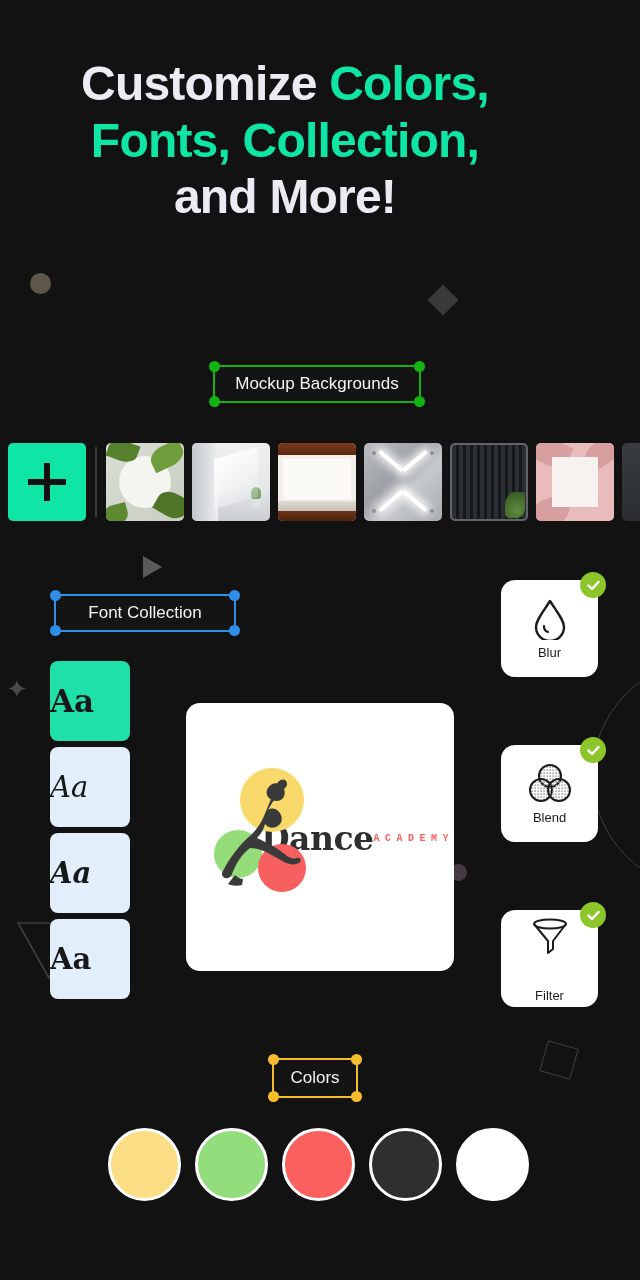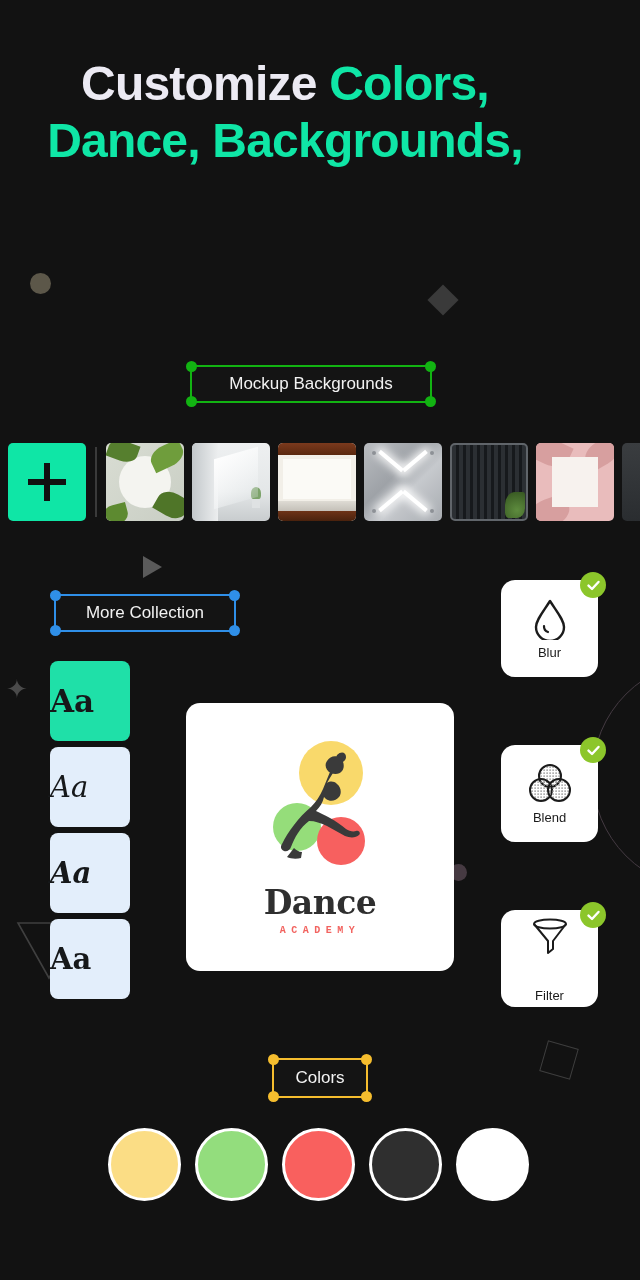--- a/index.html
+++ b/index.html
@@ -39,25 +39,25 @@
     display:flex; align-items:center; justify-content:center;
     background:#141414;
     color:#f2f2f2;
     font-size:17px;
     white-space:nowrap;
   }
   .handle { position:absolute; width:11px; height:11px; border-radius:50%; }
   .h-tl { left:-6px; top:-6px; } .h-tr { right:-6px; top:-6px; }
   .h-bl { left:-6px; bottom:-6px; } .h-br { right:-6px; bottom:-6px; }
 
-  .sel-green { left:190px; top:365px; width:242px; height:38px; border:2.5px solid #12b312; }
+  .sel-green { left:213px; top:365px; width:208px; height:38px; border:2.5px solid #12b312; }
   .sel-green .handle { background:#12b312; }
   .sel-blue { left:54px; top:594px; width:182px; height:38px; border:2.5px solid #2f8fe8; }
   .sel-blue .handle { background:#2f8fe8; }
-  .sel-yellow { left:272px; top:1058px; width:96px; height:40px; border:2.5px solid #f5bd2e; }
+  .sel-yellow { left:272px; top:1058px; width:86px; height:40px; border:2.5px solid #f5bd2e; }
   .sel-yellow .handle { background:#f5bd2e; }
 
   
   .bg-strip { position:absolute; left:0; top:443px; width:640px; height:78px; display:flex; align-items:center; }
   .bg-add {
     width:78px; height:78px; margin-left:8px; flex:0 0 auto;
     background:#0fe6a6; border-radius:5px;
     display:flex; align-items:center; justify-content:center;
   }
   .bg-add .plus { width:38px; height:38px; position:relative; }
@@ -132,21 +132,21 @@
   .font-tile.sel { background:#1fe0a8; }
   .ft-serif  { font-family:"DejaVu Serif", serif; font-weight:bold; }
   .ft-script { font-family:"DejaVu Serif", serif; font-style:italic; font-size:29px; }
   .ft-script2{ font-family:"DejaVu Serif", serif; font-style:italic; font-weight:bold; font-size:29px; }
   .ft-bold   { font-family:"DejaVu Serif", serif; font-weight:bold; font-size:29px; }
 
   
   .logo-card {
     position:absolute; left:186px; top:703px; width:268px; height:268px;
     background:#ffffff; border-radius:14px;
-    display:flex; flex-direction:column; align-items:center; justify-content:center;
+    display:flex; flex-direction:row; align-items:center; justify-content:center;
   }
   .logo-art { position:relative; width:150px; height:142px; }
   .lc { position:absolute; border-radius:50%; }
   .lc-yellow { left:54px; top:2px;  width:64px; height:64px; background:#f9d96b; }
   .lc-green  { left:28px; top:64px; width:48px; height:48px; background:#95dd7a; }
   .lc-red    { left:72px; top:78px; width:48px; height:48px; background:#f7605f; }
   .logo-text { font-family:"DejaVu Serif", serif; font-weight:bold; font-size:33px; color:#2f2f2f; margin-top:2px; letter-spacing:-0.5px; }
   .logo-sub  { font-size:10px; color:#f2635f; letter-spacing:5.5px; margin-top:3px; font-weight:bold; }
 
   
@@ -180,21 +180,22 @@
   <svg class="deco deco-tri-outline" viewBox="0 0 66 62">
     <polygon points="2,5 64,5 33,60" fill="none" stroke="#3f3f3f" stroke-width="1.6"></polygon>
   </svg>
   <div class="deco deco-square-outline"></div>
   <div class="deco deco-bigcircle"></div>
   <div class="deco deco-dot-purple"></div>
   <div class="deco deco-arrow"></div>
 
   <div class="heading">
     <div><span>Customize </span><span class="accent">Colors,</span></div>
-    <div class="accent">Dance, Backgrounds,</div>
+    <div class="accent">Fonts, Collection,</div>
+    <div>and More!</div>
   </div>
 
   <div class="sel-box sel-green">
     <span>Mockup Backgrounds</span>
     <span class="handle h-tl"></span>
     <span class="handle h-tr"></span>
     <span class="handle h-bl"></span>
     <span class="handle h-br"></span>
   </div>
 
@@ -236,21 +237,21 @@
     <div class="bg-thumb t6">
       <span class="palm p1"></span>
         <span class="palm p2"></span>
         <span class="palm p3"></span>
         <span class="card"></span>
     </div>
     <div class="bg-thumb t7"></div>
   </div>
 
   <div class="sel-box sel-blue">
-    <span>More Collection</span>
+    <span>Font Collection</span>
     <span class="handle h-tl"></span>
     <span class="handle h-tr"></span>
     <span class="handle h-bl"></span>
     <span class="handle h-br"></span>
   </div>
 
   <div class="font-col">
     <div class="font-tile sel">
       <span class="ft-serif">Aa</span>
     </div>

